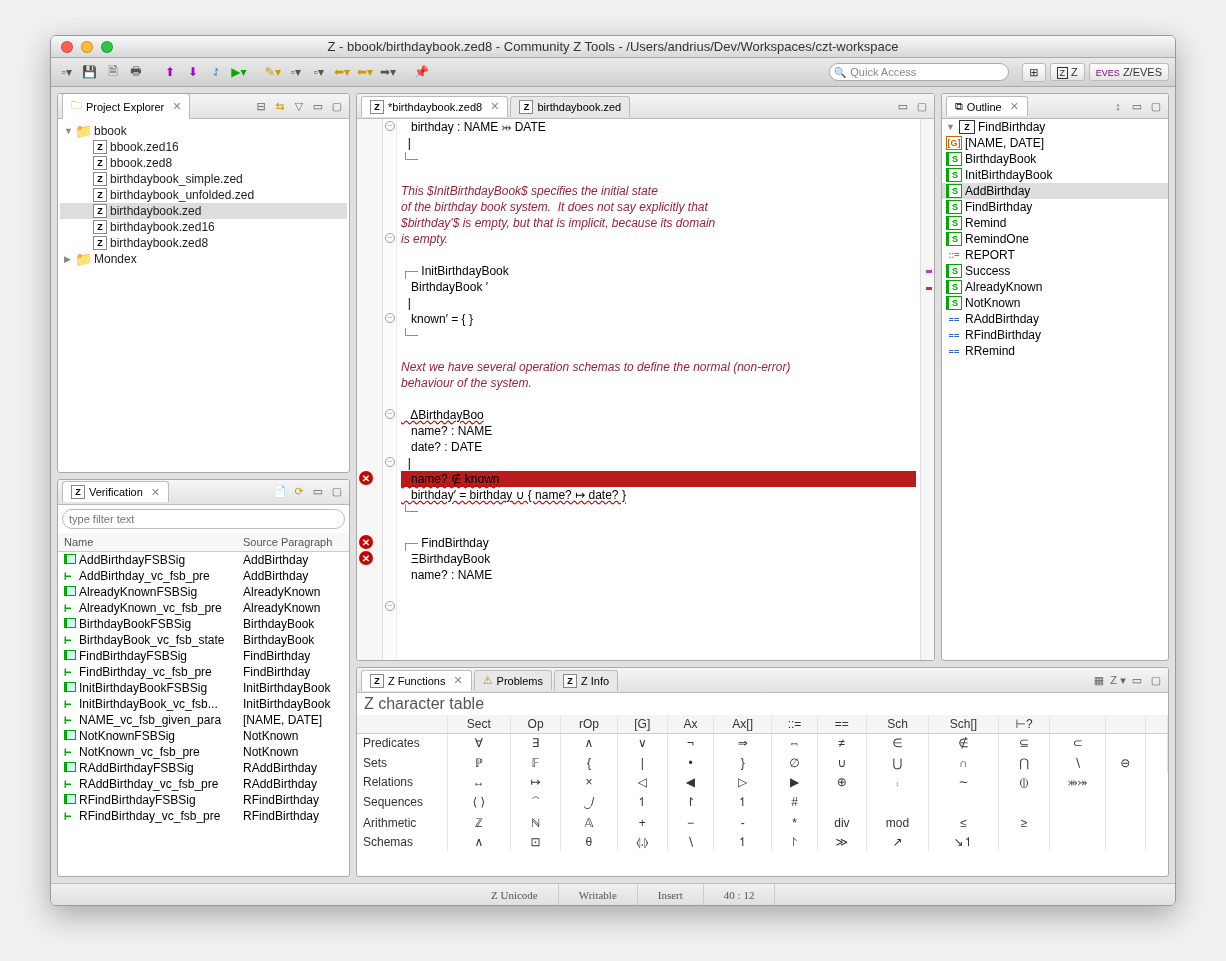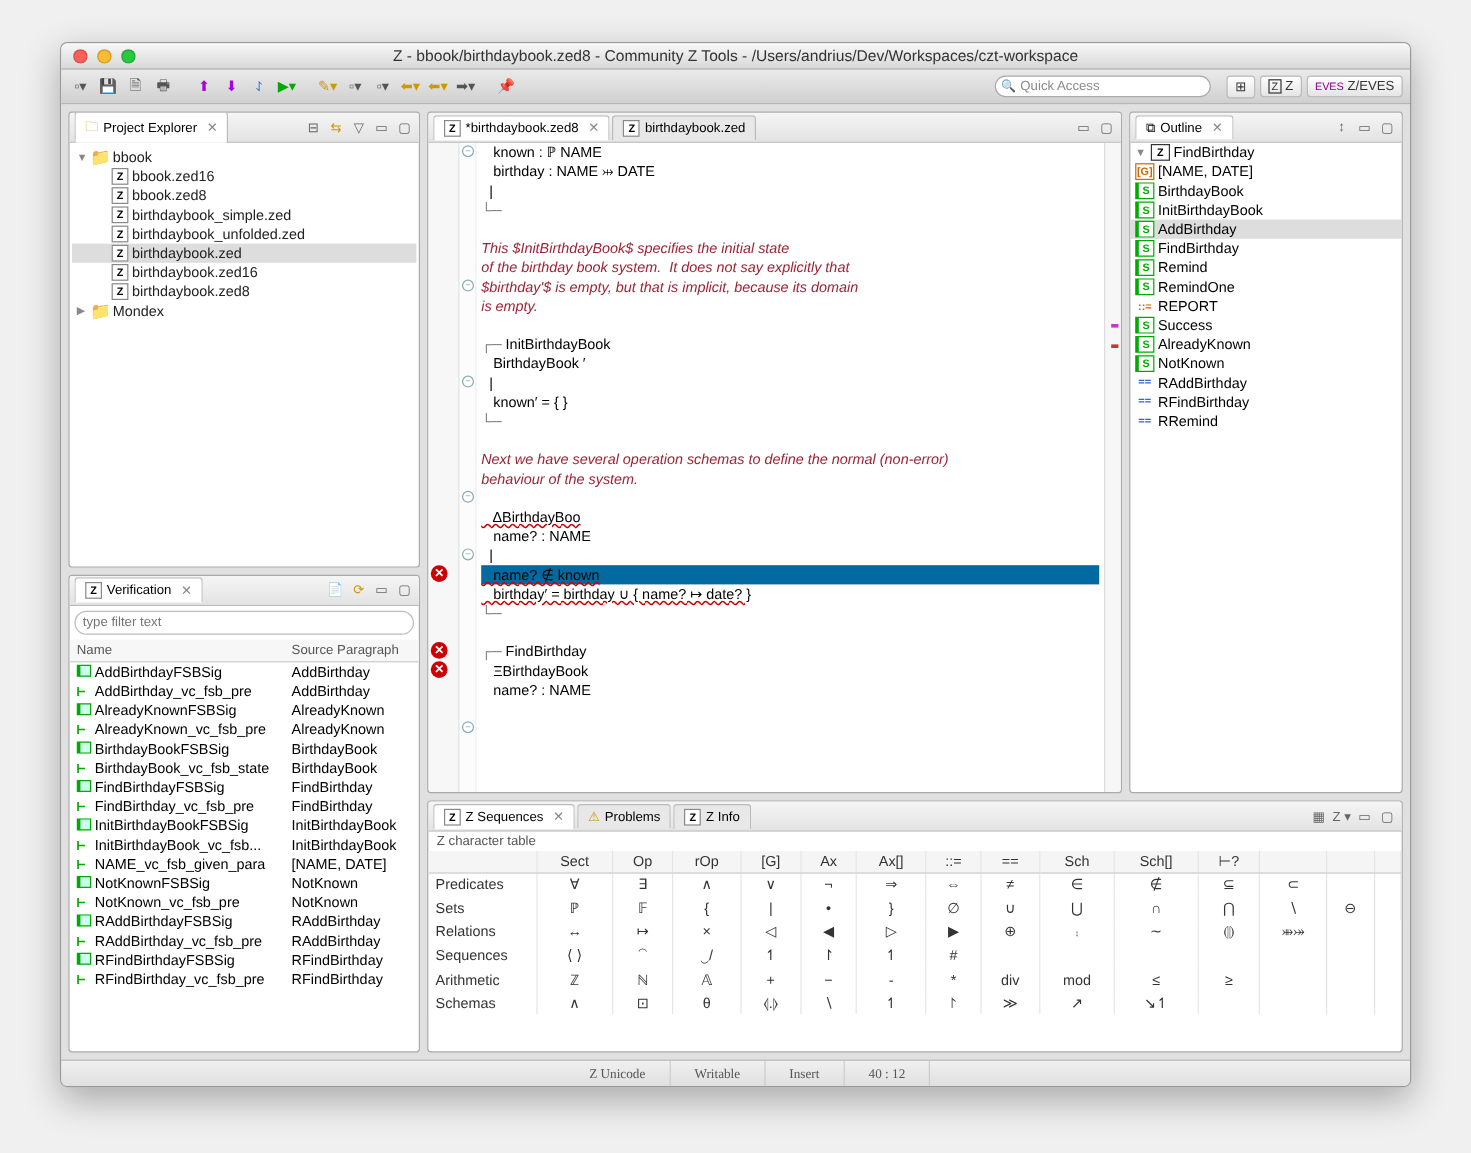--- a/index.html
+++ b/index.html
@@ -51,38 +51,38 @@
 .editor { display:flex; flex:1; overflow:hidden; font-family:"Lucida Grande",Arial,sans-serif;}
 .gutter { width:26px; background:#f7f7f7; border-right:1px solid #ddd; display:flex; flex-direction:column; font-size:10px; color:#999; }
 .glines { flex:1; position:relative; }
 .gmark { position:absolute; left:2px; width:14px; height:14px; border-radius:50%; background:#c00; color:#fff; font-size:10px; display:flex; align-items:center; justify-content:center; font-weight:bold;}
 .foldg { width:14px; background:#fcfcfc; border-right:1px solid #eee; position:relative;}
 .fold-m { position:absolute; left:2px; width:10px; height:10px; border:1px solid #8ab; border-radius:50%; background:#fff; color:#8ab; font-size:8px; line-height:8px; text-align:center;}
 .code { flex:1; padding:0 4px; font-size:12px; line-height:16px; overflow:hidden; position:relative;}
 .code-line { height:16px; white-space:pre; }
 .code .cmt { color:#9b2335; font-style:italic; }
 .code .err { text-decoration: underline wavy #c00; }
-.code .hl { background:#0369a1; }
+.code .hl { background:#b91c1c; }
 .code .box { color:#777; }
 .ovruler { width:14px; background:#f7f7f7; border-left:1px solid #ddd; position:relative;}
 .ovmark { position:absolute; right:2px; width:6px; height:3px; }
 
 .outline-body { flex:1; overflow-y:auto; }
 .out-row { padding:1px 0 1px 4px; display:flex; align-items:center; gap:3px; font-size:12px;}
 .out-row.sel { background:#ddd; }
 .oicon { width:16px; height:14px; display:inline-flex; align-items:center; justify-content:center; font-size:9px; font-weight:bold; border:1px solid #888; background:#fff;}
 .oicon.g{border-color:#c60;color:#c60}.oicon.s{border-color:#0a0;color:#0a0;border-left-width:3px}.oicon.f{border:none;color:#c60;font-weight:bold}.oicon.eq{border:none;color:#36c;font-family:monospace}
 
 .z-char { grid-column: 2 / span 2; grid-row:2; }
 .z-tbl { flex:1; overflow:auto; }
 .z-tbl table { border-collapse:collapse; width:100%; font-size:12px;}
 .z-tbl th, .z-tbl td { border-right:1px solid #e5e5e5; padding:2px 6px; text-align:center; font-weight:normal; color:#333;}
 .z-tbl th:first-child, .z-tbl td:first-child { text-align:left; width:90px; }
 .z-tbl thead th { background:#f5f5f5; border-bottom:1px solid #ccc;}
-.z-label { font-size:11px; padding:2px 7px; color:#555;}
+.z-label { font-size:16px; padding:2px 7px; color:#555;}
 
 .status { height:22px; background:linear-gradient(#f0f0f0,#e0e0e0); border-top:1px solid #bbb; display:flex; align-items:center; font-size:11px; color:#555;}
 .status > div { padding:0 20px; border-right:1px solid #ccc; height:100%; display:flex; align-items:center;font-family:Liberation Serif, serif;}
 </style>
 </head>
 <body>
 
 <div class="window">
     <div class="chrome">
 
@@ -310,41 +310,41 @@
             </div>
         <div class="foldg" id="foldg">
               <div class="fold-m" style="top: 2px;">−</div>
               <div class="fold-m" style="top: 114px;">−</div>
               <div class="fold-m" style="top: 194px;">−</div>
               <div class="fold-m" style="top: 290px;">−</div>
               <div class="fold-m" style="top: 338px;">−</div>
               <div class="fold-m" style="top: 482px;">−</div>
             </div>
         <div class="code" id="code">
-              <div class="code-line">   known : ℙ NAME</div>
               <div class="code-line">   birthday : NAME ⤔ DATE</div>
               <div class="code-line">  |</div>
               <div class="code-line"><span class="box">└─</span></div>
               <div class="code-line">&nbsp;</div>
               <div class="code-line"><span class="cmt">This $InitBirthdayBook$ specifies the initial state</span></div>
               <div class="code-line"><span class="cmt">of the birthday book system.  It does not say explicitly that</span></div>
               <div class="code-line"><span class="cmt">$birthday'$ is empty, but that is implicit, because its domain</span></div>
               <div class="code-line"><span class="cmt">is empty.</span></div>
               <div class="code-line">&nbsp;</div>
               <div class="code-line"><span class="box">┌─</span> InitBirthdayBook</div>
               <div class="code-line">   BirthdayBook ′</div>
               <div class="code-line">  |</div>
               <div class="code-line">   known′ = { }</div>
               <div class="code-line"><span class="box">└─</span></div>
               <div class="code-line">&nbsp;</div>
               <div class="code-line"><span class="cmt">Next we have several operation schemas to define the normal (non-error)</span></div>
               <div class="code-line"><span class="cmt">behaviour of the system.</span></div>
               <div class="code-line">&nbsp;</div>
               <div class="code-line"><span class="err">   ΔBirthdayBoo</span></div>
               <div class="code-line">   name? : NAME</div>
+              <div class="code-line">   date? : DATE</div>
               <div class="code-line">  |</div>
               <div class="code-line hl"><span class="err">   name? ∉ known</span></div>
               <div class="code-line"><span class="err">   birthday′ = birthday ∪ { name? ↦ date? }</span></div>
               <div class="code-line"><span class="box">└─</span></div>
               <div class="code-line">&nbsp;</div>
               <div class="code-line"><span class="box">┌─</span> FindBirthday</div>
               <div class="code-line">   ΞBirthdayBook</div>
               <div class="code-line">   name? : NAME</div>
             </div>
         <div class="ovruler" id="ovr">
@@ -431,21 +431,21 @@
                 <span>RRemind</span>
               </div>
             </div>
       </div>
     </div>
 
     <div class="panel z-char">
       <div class="tabbar" id="zc-tabs">
             <div class="tab">
               <span class="fic z">Z</span>
-              <span>Z Sequences</span>
+              <span>Z Functions</span>
               <span style="color:#888;margin-left:4px">✕</span>
             </div>
             <div class="tab inactive">
               <span style="color:#c80">⚠</span>
               <span>Problems</span>
             </div>
             <div class="tab inactive">
               <span class="fic z">Z</span>
               <span>Z Info</span>
             </div>

